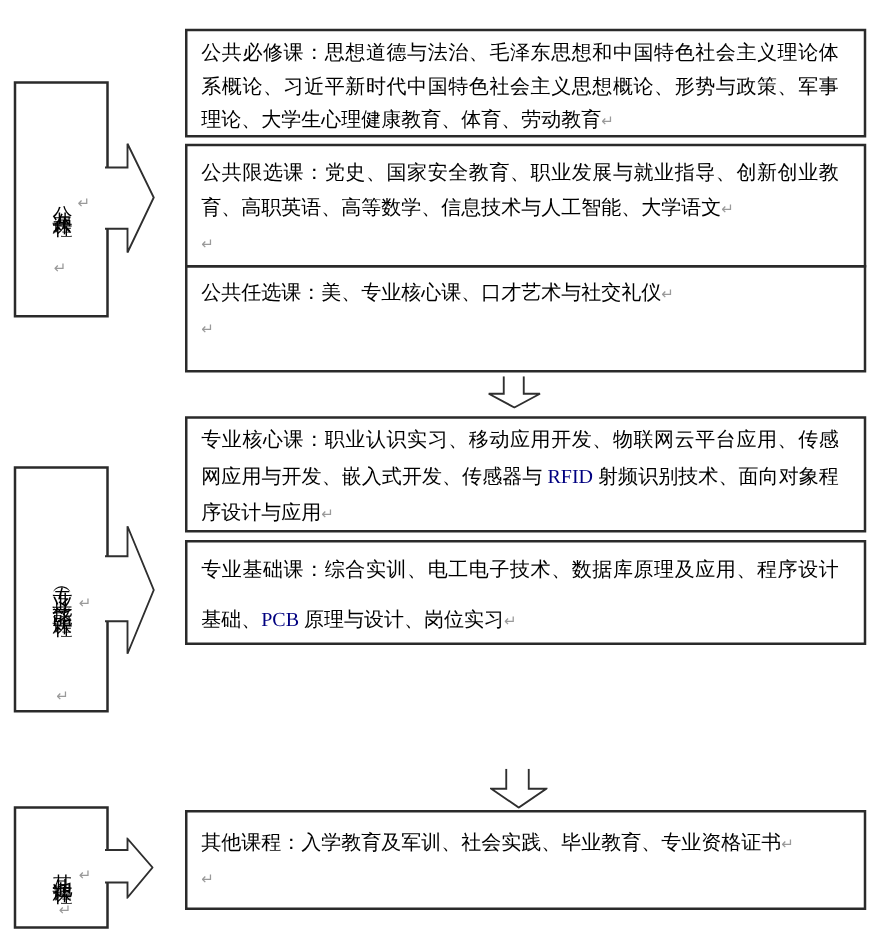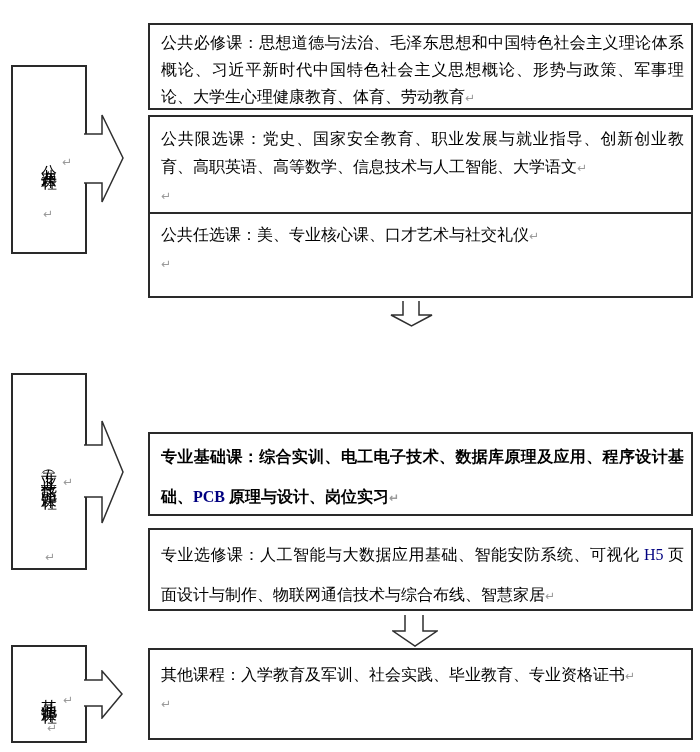--- a/index.html
+++ b/index.html
@@ -5,34 +5,34 @@
   html,body{margin:0;padding:0;background:#ffffff;}
   #canvas{
     position:relative;width:700px;height:752px;background:#ffffff;
     font-family:"Liberation Serif","DejaVu Serif",serif;
     color:#000;
   }
   
   .cbox{
     position:absolute;left:148px;width:545px;box-sizing:border-box;
     border:2px solid #2a2a2a;
-    padding:4px 7px 0 11px;
+    padding:4px 20px 0 11px;
     font-size:16px;text-align:justify;
   }
   .lh27{line-height:27px;}
   .lh28{line-height:28px;}
   .lh29{line-height:29px;}
   .lh40{line-height:40px;}
   .b1{top:23px;height:87px;}
   .b2{top:115px;height:99px;padding-top:8px;}
   .b3{top:212px;height:86px;padding-top:7px;}
   .b4{top:333px;height:93px;padding-top:3px;}
-  .b5{top:432px;height:84px;padding-top:3px;font-weight:bold;}
+  .b5{top:432px;height:84px;padding-top:3px;}
   .b6{top:528px;height:83px;padding-top:5px;}
-  .b7{top:648px;height:92px;padding-top:11px;}
+  .b7{top:648px;height:80px;padding-top:11px;}
   .latin{color:#000080;}
   .mark{
     color:#9a9a9a;font-size:12px;
     font-family:"DejaVu Sans","Liberation Sans",sans-serif;
   }
   .extra-line{display:block;}
   
   .lbox{
     position:absolute;left:11px;width:76px;box-sizing:border-box;
     border:2px solid #2a2a2a;
@@ -98,28 +98,28 @@
 
   <div class="cbox b3 lh28">
     <span>公共任选课：美、专业核心课、口才艺术与社交礼仪</span><span class="latin"></span><span></span><span class="mark">↵</span>
     <span class="mark extra-line">↵</span>
   </div>
 
   <svg class="arrow da1" width="43" height="26" viewBox="0 0 43 26">
     <path d="M13,0 V14 H1 L21.5,25 L42,14 H29 V0" fill="#ffffff" stroke="#2f2f2f" stroke-width="1.5"></path>
   </svg>
 
+  <div class="cbox b4 lh29">
+    <span>专业核心课：职业认识实习、移动应用开发、物联网云平台应用、传感网应用与开发、嵌入式开发、传感器与 </span><span class="latin">RFID</span><span> 射频识别技术、面向对象程序设计与应用</span><span class="mark">↵</span>
+  </div>
 
   <div class="cbox b5 lh40">
     <span>专业基础课：综合实训、电工电子技术、数据库原理及应用、程序设计基础、</span><span class="latin">PCB</span><span> 原理与设计、岗位实习</span><span class="mark">↵</span>
   </div>
 
-  <div class="cbox b6 lh40">
-    <span>专业选修课：人工智能与大数据应用基础、智能安防系统、可视化 </span><span class="latin">H5</span><span> 页面设计与制作、物联网通信技术与综合布线、智慧家居</span><span class="mark">↵</span>
-  </div>
 
   <svg class="arrow da2" width="46" height="32" viewBox="0 0 46 32">
     <path d="M13,0 V16 H1 L23,31 L45,16 H31 V0" fill="#ffffff" stroke="#2f2f2f" stroke-width="1.5"></path>
   </svg>
 
   <div class="cbox b7 lh28">
     <span>其他课程：入学教育及军训、社会实践、毕业教育、专业资格证书</span><span class="latin"></span><span></span><span class="mark">↵</span>
     <span class="mark extra-line">↵</span>
   </div>
 

